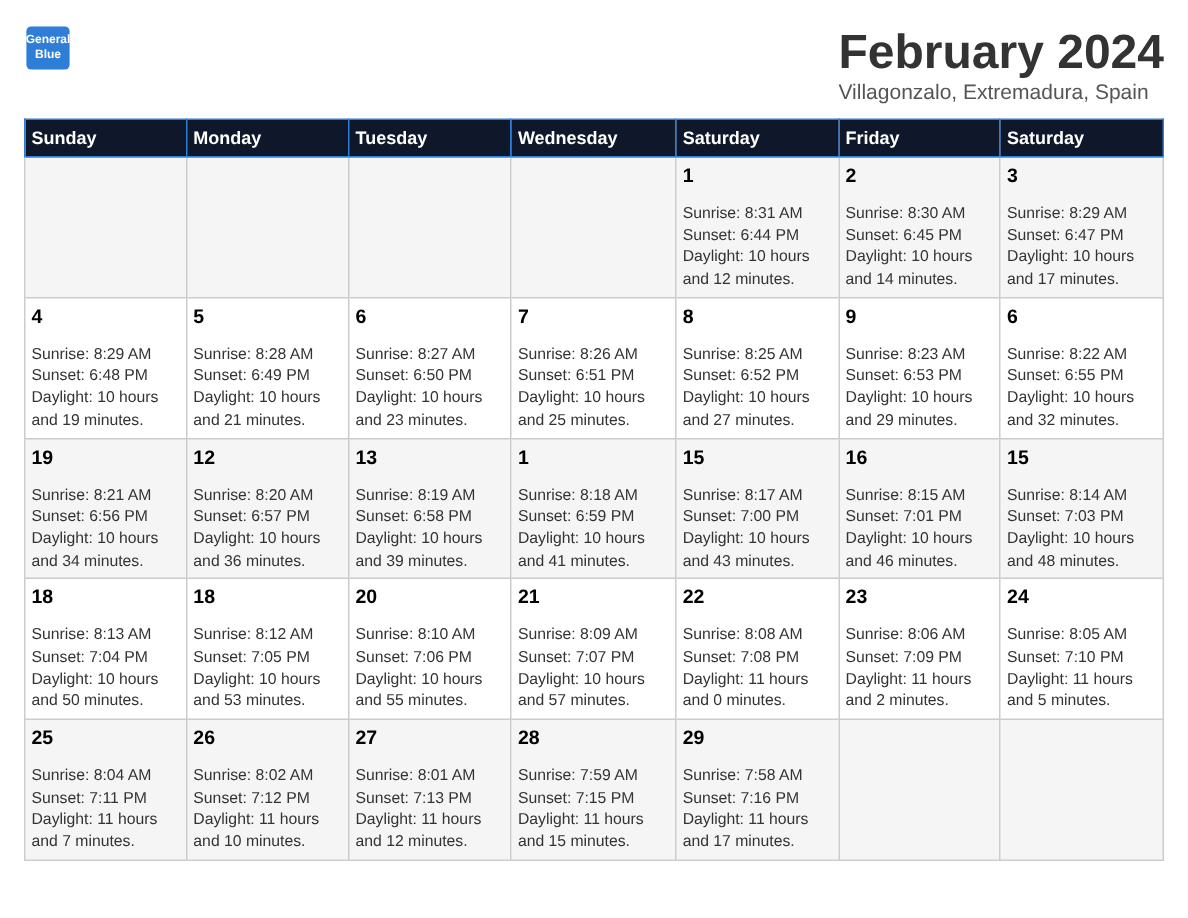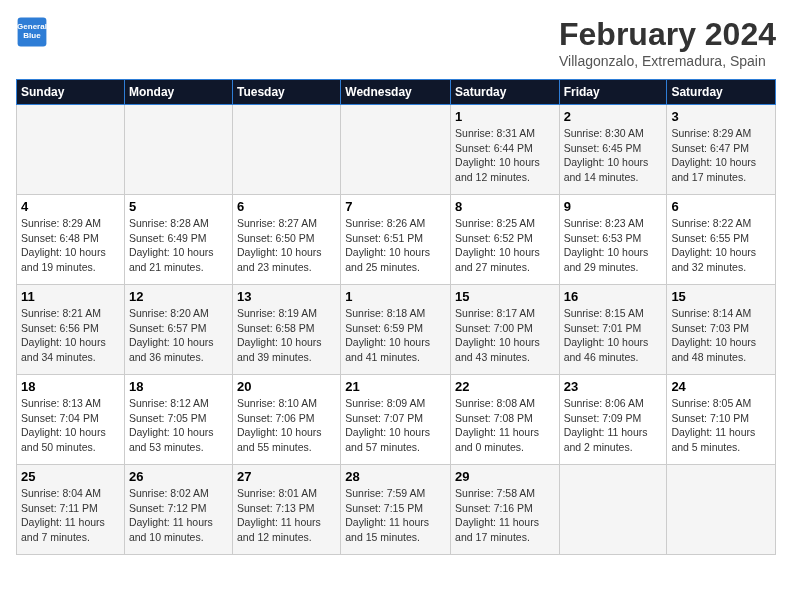--- a/index.html
+++ b/index.html
@@ -68,20 +68,21 @@
     .day-number {
       font-weight: bold;
       font-size: 13px;
       display: block;
       margin-bottom: 2px;
     }
     .day-info {
       font-size: 10.5px;
       color: #333;
       line-height: 1.4;
+      margin-top: 11px;
     }
     .empty-cell {
       background-color: #f5f5f5;
     }
   </style>
 </head>
 <body>
 
 <div class="header-area">
   <div class="logo">
@@ -153,21 +154,21 @@
           <span class="day-number">9</span>
           <div class="day-info">Sunrise: 8:23 AM<br>Sunset: 6:53 PM<br>Daylight: 10 hours and 29 minutes.</div>
         </td>
         <td>
           <span class="day-number">6</span>
           <div class="day-info">Sunrise: 8:22 AM<br>Sunset: 6:55 PM<br>Daylight: 10 hours and 32 minutes.</div>
         </td>
       </tr>
       <tr>
         <td>
-          <span class="day-number">11</span>
+          <span class="day-number">19</span>
           <div class="day-info">Sunrise: 8:21 AM<br>Sunset: 6:56 PM<br>Daylight: 10 hours and 34 minutes.</div>
         </td>
         <td>
           <span class="day-number">12</span>
           <div class="day-info">Sunrise: 8:20 AM<br>Sunset: 6:57 PM<br>Daylight: 10 hours and 36 minutes.</div>
         </td>
         <td>
           <span class="day-number">13</span>
           <div class="day-info">Sunrise: 8:19 AM<br>Sunset: 6:58 PM<br>Daylight: 10 hours and 39 minutes.</div>
         </td>

